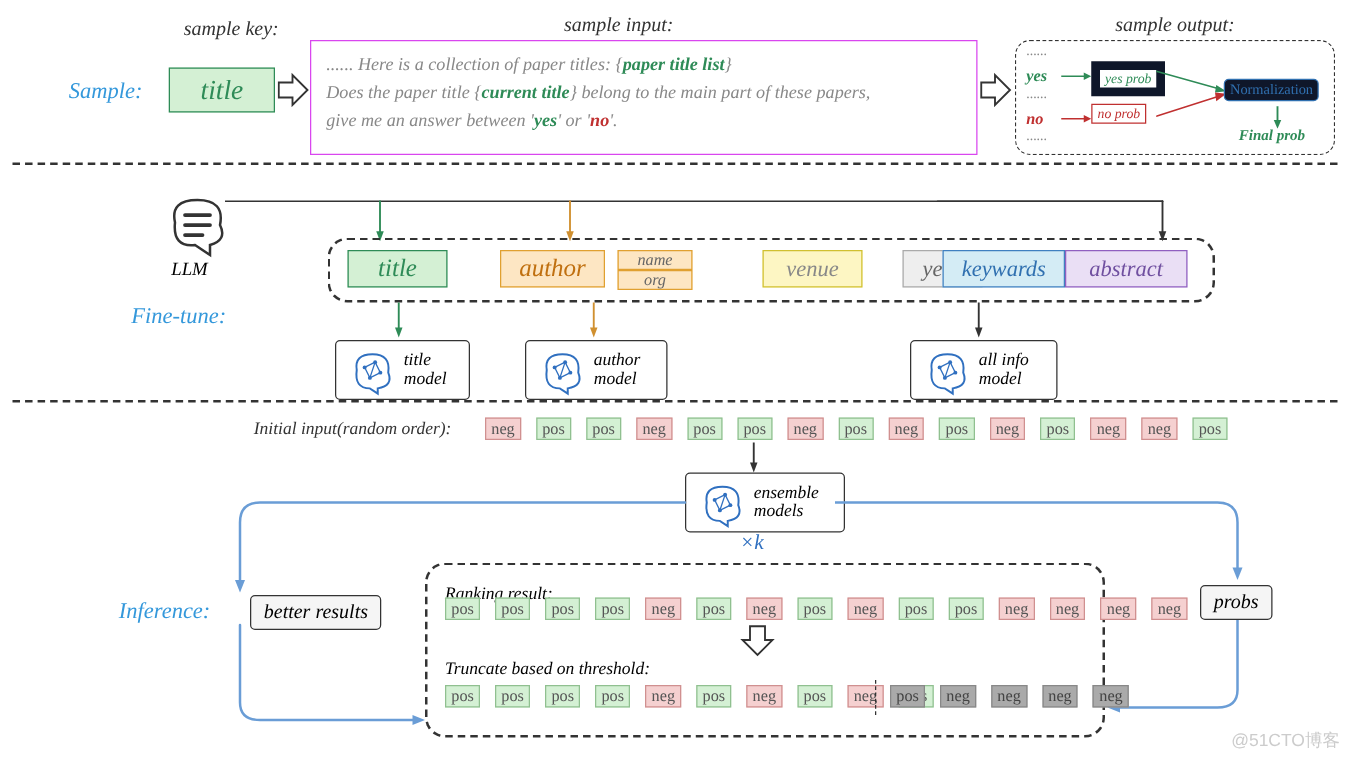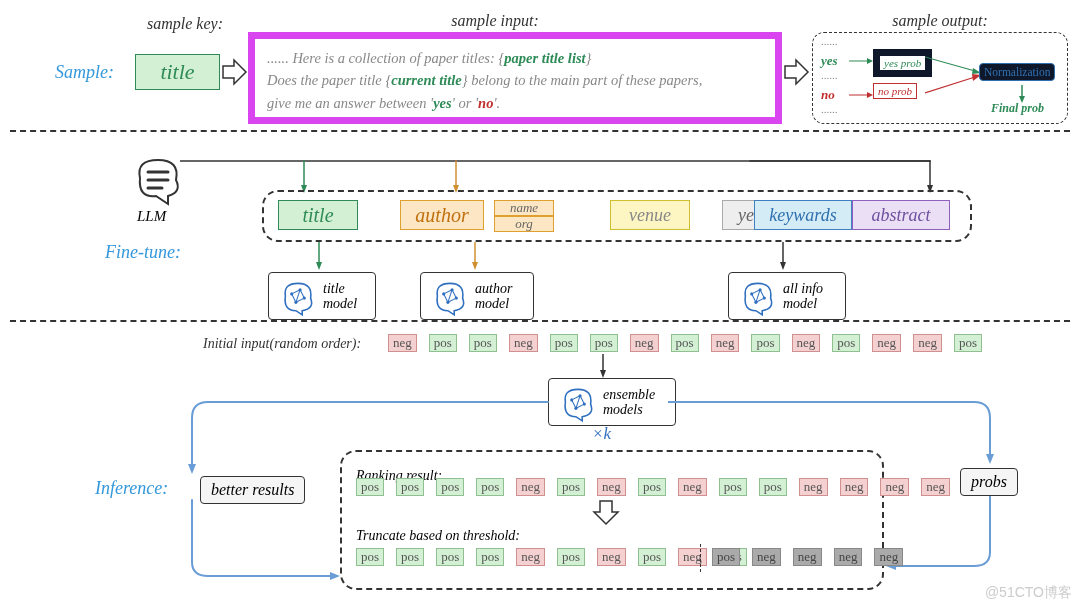--- a/index.html
+++ b/index.html
@@ -42,21 +42,21 @@
 </div>
 <div class="tag tag-title" style="position:absolute; left:135px; top:54px; width:85px; height:36px;">title</div>
 
 <div class="hollow-arrow" style="left:222px; top:58px;">
 <svg width="26" height="28">
       <path d="M1 8 L12 8 L12 2 L24 14 L12 26 L12 20 L1 20 Z" fill="#fff" stroke="#333" stroke-width="1.5"></path>
     </svg>
 </div>
 
 <div class="header-label" style="position:absolute; left:380px; top:12px; width:230px;">sample input:</div>
-<div style="position:absolute; left:248px; top:32px; width:534px; height:92px; border:7px solid #d946ef; padding:8px 12px; font-style:italic; color:#888; font-size:14.5px; line-height:1.55;">
+<div style="position:absolute; left:248px; top:32px; width:534px; height:92px; border:1px solid #d946ef; padding:8px 12px; font-style:italic; color:#888; font-size:14.5px; line-height:1.55;">
   <div>
     <span>...... Here is a collection of paper titles: {</span><span style="color:#2e8b57; font-weight:bold;">paper title list</span><span>}</span>
   </div>
   <div>
     <span>Does the paper title {</span><span style="color:#2e8b57; font-weight:bold;">current title</span><span>} belong to the main part of these papers,</span>
   </div>
   <div>
     <span>give me an answer between '</span><span style="color:#2e8b57; font-weight:bold;">yes</span><span>' or '</span><span style="color:#c03030; font-weight:bold;">no</span><span>'.</span>
   </div>
 </div>

